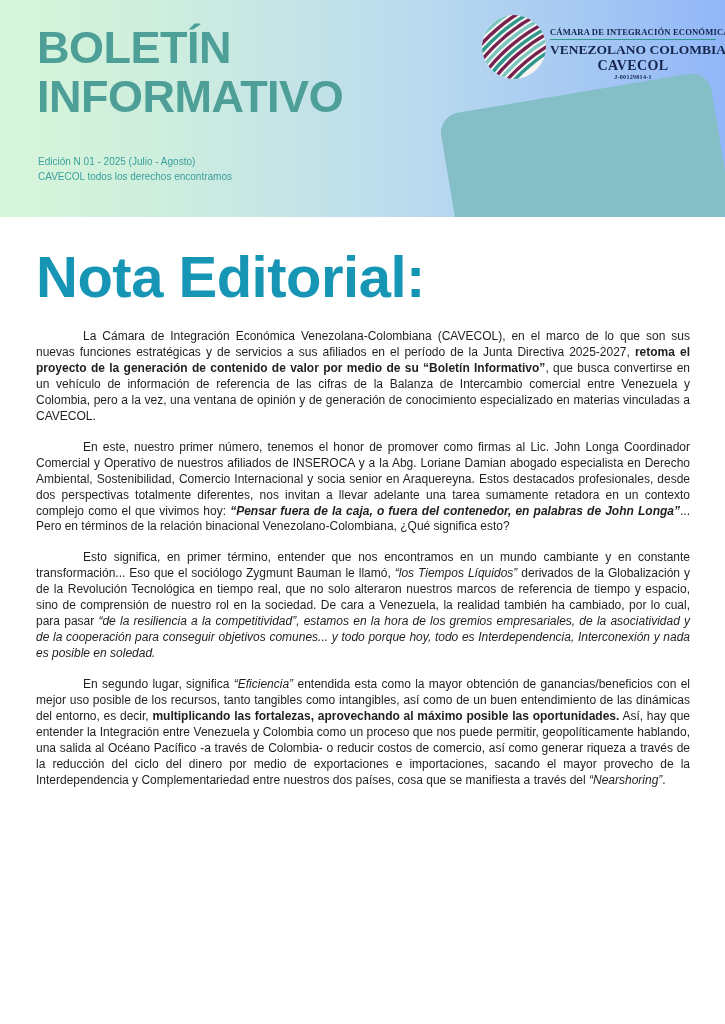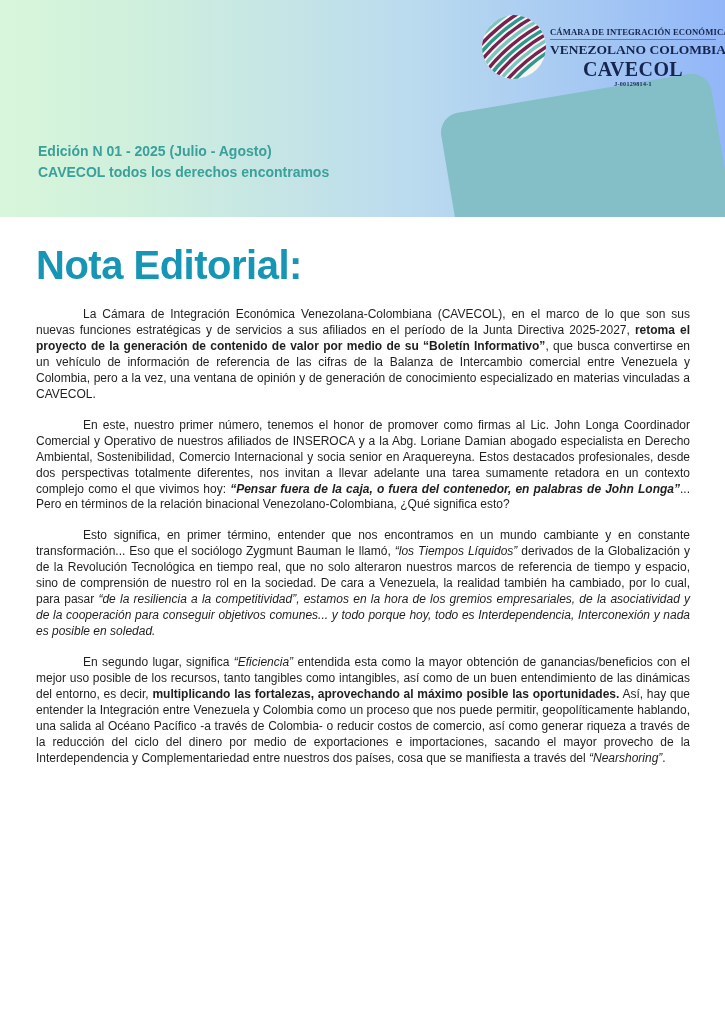--- a/index.html
+++ b/index.html
@@ -39,22 +39,22 @@
       var(--header_gradient_right) 100%);
     overflow:hidden;
   }
   .masthead-title{
     position:absolute;left:37px;top:24px;
     font-size:45px;font-weight:700;
     letter-spacing:-0.5px;line-height:1.08;
     color:var(--header_title);
   }
   .edition{
-    position:absolute;left:38px;top:141px;
-    font-size:14px;font-weight:700;line-height:1.5;
+    position:absolute;left:38px;top:154px;
+    font-size:10px;font-weight:400;line-height:1.5;
     color:var(--edition_text);
   }
   .accent-shape{
     position:absolute;left:438px;top:116px;
     width:274px;height:150px;
     background:var(--accent_shape);
     border-radius:20px;
     transform:rotate(-9.5deg);
     transform-origin:0 0;
   }
@@ -72,28 +72,28 @@
     width:166px;margin-left:2px;margin-top:14px;
     text-align:center;color:var(--logo_navy);
     font-family:"Liberation Serif", serif;
   }
   .logo-line1{
     font-size:8.6px;font-weight:700;letter-spacing:0.15px;
     padding-bottom:2px;border-bottom:1.6px solid var(--logo_teal_rule);
     white-space:nowrap;
   }
   .logo-line2{font-size:13.5px;font-weight:600;margin-top:2px;white-space:nowrap;}
-  .logo-line3{font-size:20px;font-weight:800;letter-spacing:0.4px;}
+  .logo-line3{font-size:14px;font-weight:800;letter-spacing:0.4px;}
   .logo-line4{font-size:6px;font-weight:700;letter-spacing:0.3px;}
   
   .article{
     padding:26px 35px 0 36px;
   }
   .article-heading{
-    font-size:40px;font-weight:700;letter-spacing:-0.5px;
+    font-size:58px;font-weight:700;letter-spacing:-0.5px;
     color:var(--heading);
   }
   .article-body{
     margin-top:19px;
     font-size:12px;line-height:1.33;
     text-align:justify;
     color:var(--body_text);
   }
   .article-body p.para{
     text-indent:47px;
@@ -105,20 +105,24 @@
   .run-bold-italic{font-weight:bold;font-style:italic;}
 </style>
 </head>
 <body>
 
 <div class="page">
 
   <header class="masthead">
     <div class="accent-shape"></div>
 
+    <h1 class="masthead-title">
+      <div>BOLETÍN</div>
+      <div>INFORMATIVO</div>
+    </h1>
 
     <div class="edition">
       <div>Edición N 01 - 2025 (Julio - Agosto)</div>
       <div>CAVECOL todos los derechos encontramos</div>
     </div>
 
     <div class="logo">
       <svg class="globe" viewBox="0 0 100 100" aria-hidden="true">
         <defs>
           <clipPath id="globeClip">

